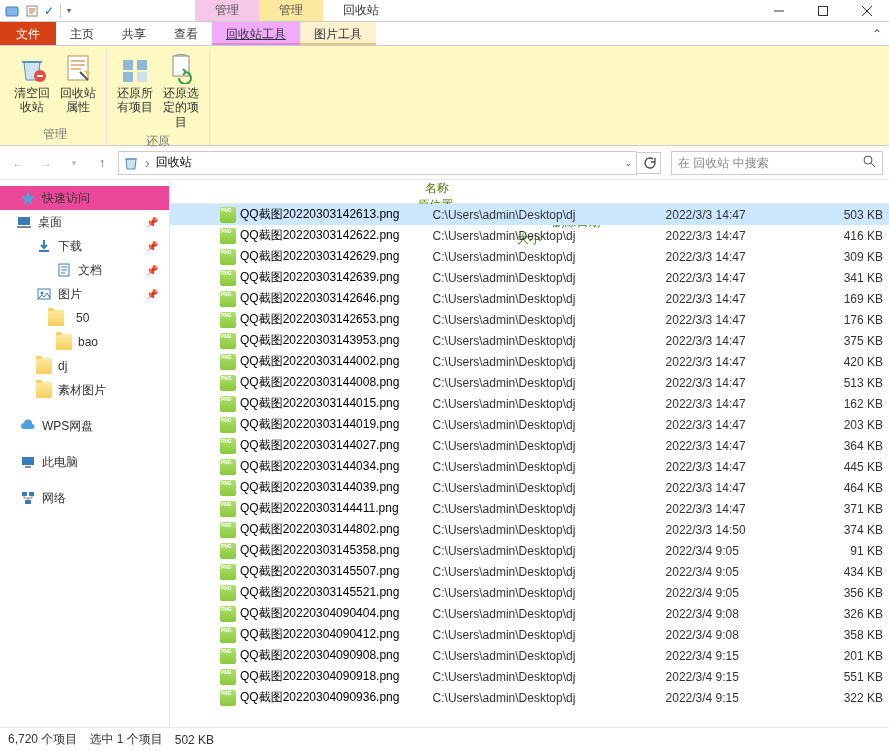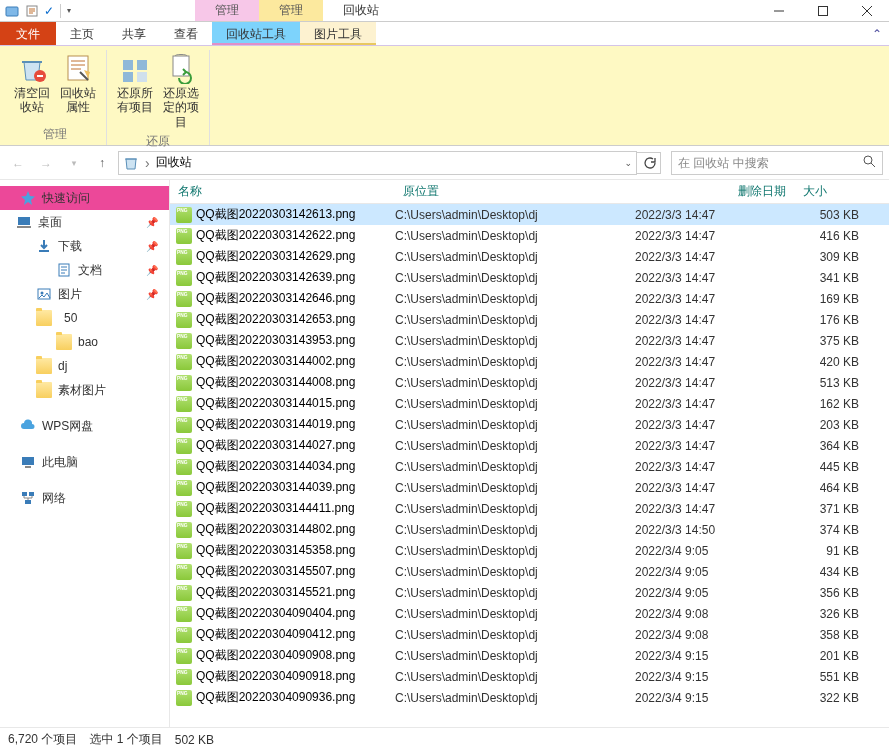--- a/index.html
+++ b/index.html
@@ -15,21 +15,21 @@
 .context-tab { padding: 2px 20px; font-size: 12px; text-align: center; }
 .context-tab.pink { background: #f7c7e8; color: #555; }
 .context-tab.yellow { background: #fce99e; color: #555; }
 .title-text { margin-left: 20px; align-self: center; color: #333; }
 .window-controls { margin-left: auto; display: flex; }
 .win-btn { width: 44px; display: flex; align-items: center; justify-content: center; color: #333; }
 
 .menubar { height: 24px; display: flex; align-items: stretch; border-bottom: 1px solid #d4c4e8; background: #fff; }
 .menu-tab { padding: 4px 14px; color: #333; border-bottom: 2px solid transparent; }
 .menu-tab.file { background: #d44215; color: #fff; padding: 4px 16px; }
-.menu-tab.pink { background: #7dd3fc; border-bottom: 2px solid #e090c8; }
+.menu-tab.pink { background: #f0abfc; border-bottom: 2px solid #e090c8; text-decoration: underline; }
 .menu-tab.yellow { background: #fdf2d0; border-bottom: 2px solid #e8c860; }
 .menubar .spacer { flex: 1; }
 .help-caret { width: 24px; text-align: center; align-self: center; color: #5050a0; }
 
 .ribbon { height: 100px; background: #fef9c3; border-bottom: 1px solid #ccc; display: flex; padding: 4px 4px 0; }
 .ribbon-group { display: flex; flex-direction: column; align-items: center; border-right: 1px solid #e0e0e0; padding: 0 6px; }
 .ribbon-btns { display: flex; gap: 2px; flex: 1; }
 .ribbon-btn { display: flex; flex-direction: column; align-items: center; width: 44px; padding: 2px; text-align: center; line-height: 1.2; color: #333; }
 .ribbon-btn .ic { width: 32px; height: 32px; margin-bottom: 2px; }
 .ribbon-group-label { color: #777; padding: 2px 0; }
@@ -48,32 +48,32 @@
 
 .content { flex: 1; display: flex; overflow: hidden; }
 .sidebar { width: 170px; border-right: 1px solid #e8e8e8; padding: 6px 0; overflow-y: auto; }
 .side-item { display: flex; align-items: center; height: 24px; padding: 0 10px 0 20px; gap: 6px; color: #333; }
 .side-item.active { background: #ec4899; }
 .side-item .pin { margin-left: auto; color: #888; font-size: 10px; }
 .side-icon { width: 16px; height: 16px; flex-shrink: 0; }
 .side-gap { height: 12px; }
 
 .main { flex: 1; display: flex; flex-direction: column; overflow: hidden; }
-.columns { height: 24px; display: flex; align-items: center; border-bottom: 1px solid #e8e8e8; color: #0f766e; }
+.columns { height: 24px; display: flex; align-items: center; border-bottom: 1px solid #e8e8e8; color: #4d7c0f; flex-direction: column; }
 .col { padding: 0 8px; border-right: 1px solid transparent; }
 .col-name { width: 225px; }
 .col-loc { width: 240px; }
 .col-date { width: 160px; text-align: right; }
 .col-size { flex: 1; text-align: left; }
 
 .filelist { flex: 1; overflow-y: scroll; overflow-x: auto; }
 .file-row { height: 21px; display: flex; align-items: center; padding-left: 6px; }
 .file-row.selected { background: #cce8ff; }
 .fcell { white-space: nowrap; overflow: hidden; text-overflow: ellipsis; }
-.fname { width: 219px; display: flex; align-items: center; gap: 4px; }
+.fname { width: 219px; display: flex; align-items: center; gap: 4px; margin-left: 44px; }
 .floc { width: 240px; color: #333; }
 .fdate { width: 160px; color: #333; }
 .fsize { width: 70px; text-align: right; color: #333; padding-right: 6px; }
 .png-ic { width: 16px; height: 16px; flex-shrink: 0; border-radius: 2px; background: linear-gradient(#b0e070, #8ac83a); position: relative; }
 .png-ic::after { content: "PNG"; position: absolute; font-size: 6px; color: #fff; top: 1px; left: 1px; font-weight: bold; transform: scale(0.8); transform-origin: left top; }
 
 .statusbar { height: 24px; border-top: 1px solid #e8e8e8; display: flex; align-items: center; padding: 0 8px; gap: 12px; color: #333; }
 
 .folder-ic { width: 16px; height: 16px; background: linear-gradient(#ffe9a3, #f8cf5e); border-radius: 1px; position: relative; }
 .folder-ic::before { content: ""; position: absolute; top: -2px; left: 0; width: 6px; height: 3px; background: #f8cf5e; border-radius: 1px 1px 0 0; }
@@ -251,21 +251,21 @@
         </div>
         <div class="side-item" style="padding-left: 36px;">
           <svg class="side-icon">
             <rect x="2" y="3" width="12" height="10" fill="#fff" stroke="#3a7cb8"></rect>
             <circle cx="6" cy="7" r="1.5" fill="#3a7cb8"></circle>
             <path d="M3 12l3-3 2 2 3-4 3 5" fill="none" stroke="#3a7cb8"></path>
           </svg>
           <span>图片</span>
           <span class="pin">📌</span>
         </div>
-        <div class="side-item" style="padding-left: 36px; gap: 12px;">
+        <div class="side-item" style="padding-left: 48px; gap: 12px;">
           <span class="folder-ic side-icon"></span>
           <span>50</span>
         </div>
         <div class="side-item" style="padding-left: 56px;">
           <span class="folder-ic side-icon"></span>
           <span>bao</span>
         </div>
         <div class="side-item" style="padding-left: 36px;">
           <span class="folder-ic side-icon"></span>
           <span>dj</span>

